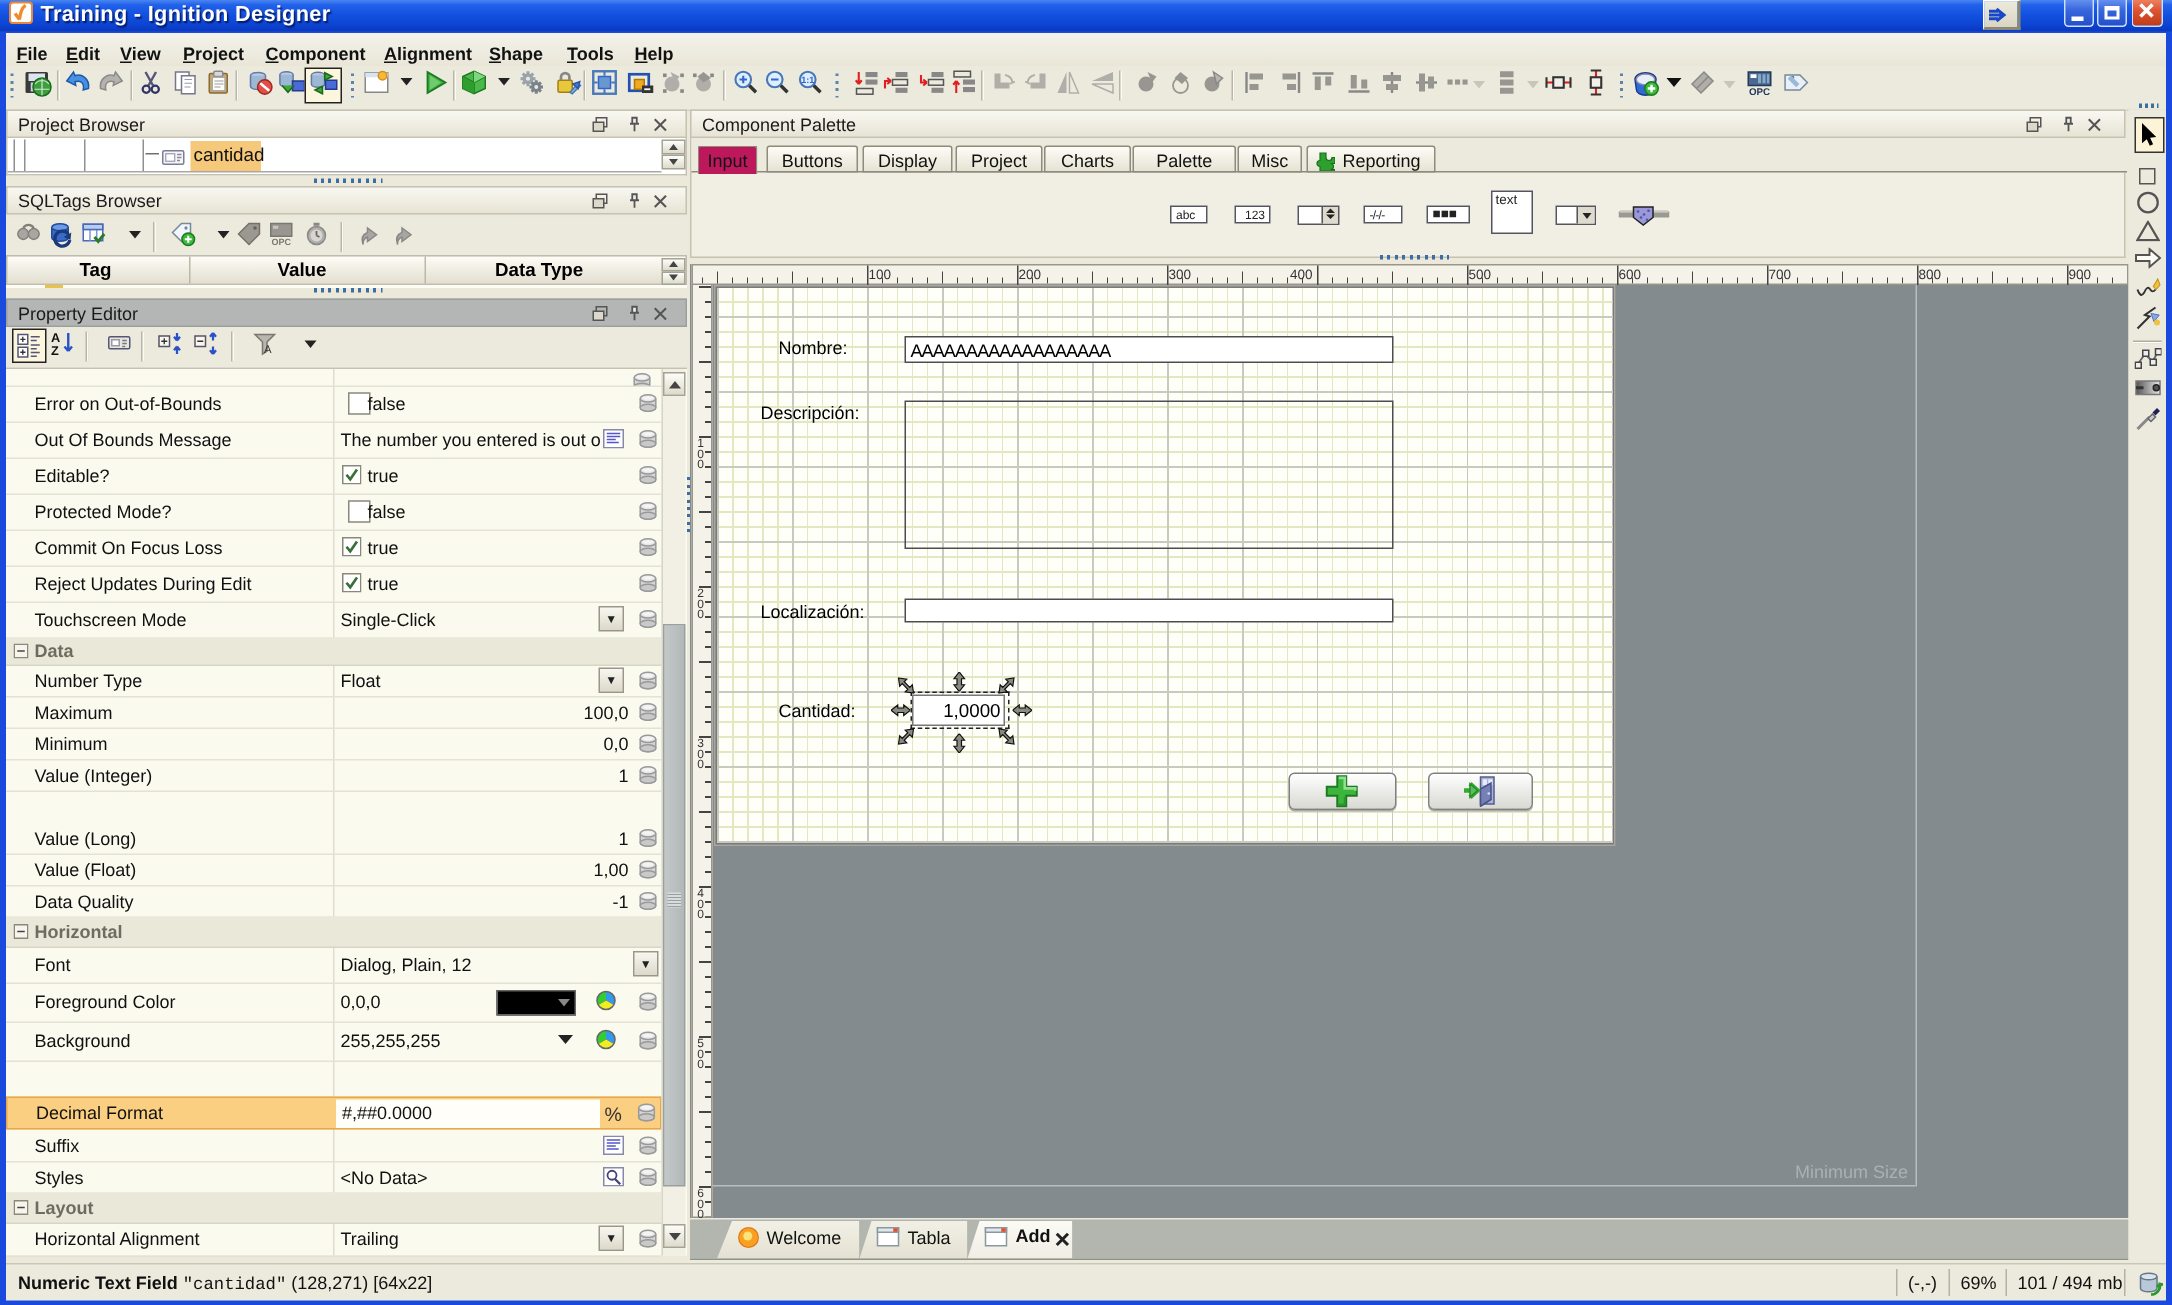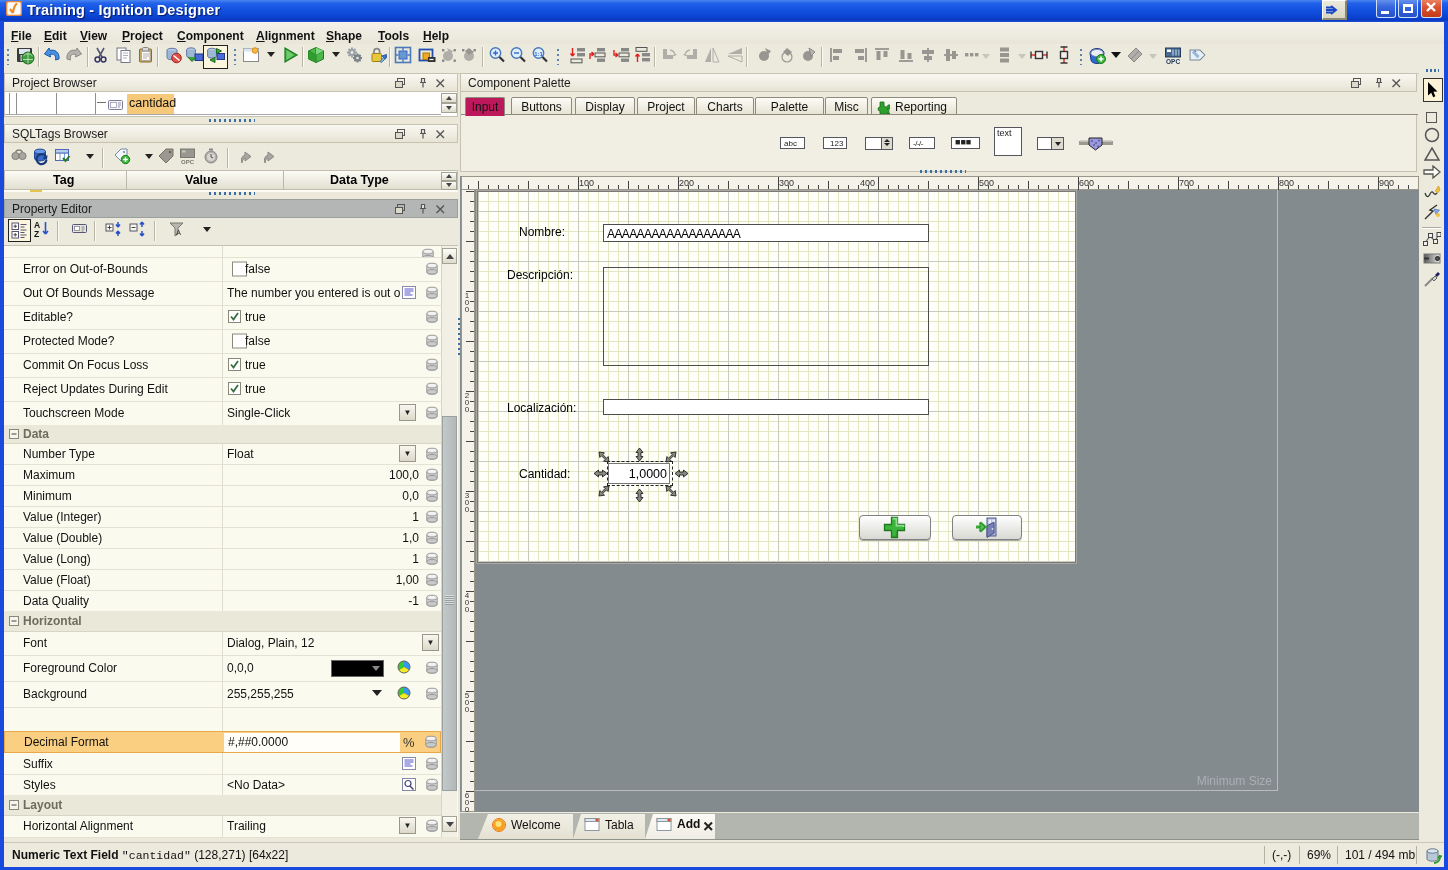--- a/index.html
+++ b/index.html
@@ -682,27 +682,20 @@
             <use href="#ic-db"></use>
           </svg>
         </div>
       <div class="prow" style="top:260px;height:21px">
           <span class="pname">Value (Integer)</span>
           <span class="pvalr">1</span>
           <svg class="dbic" width="14" height="14">
             <use href="#ic-db"></use>
           </svg>
         </div>
-      <div class="prow" style="top:281px;height:21px">
-          <span class="pname">Value (Double)</span>
-          <span class="pvalr">1,0</span>
-          <svg class="dbic" width="14" height="14">
-            <use href="#ic-db"></use>
-          </svg>
-        </div>
       <div class="prow" style="top:302px;height:21px">
           <span class="pname">Value (Long)</span>
           <span class="pvalr">1</span>
           <svg class="dbic" width="14" height="14">
             <use href="#ic-db"></use>
           </svg>
         </div>
       <div class="prow" style="top:323px;height:21px">
           <span class="pname">Value (Float)</span>
           <span class="pvalr">1,00</span>

